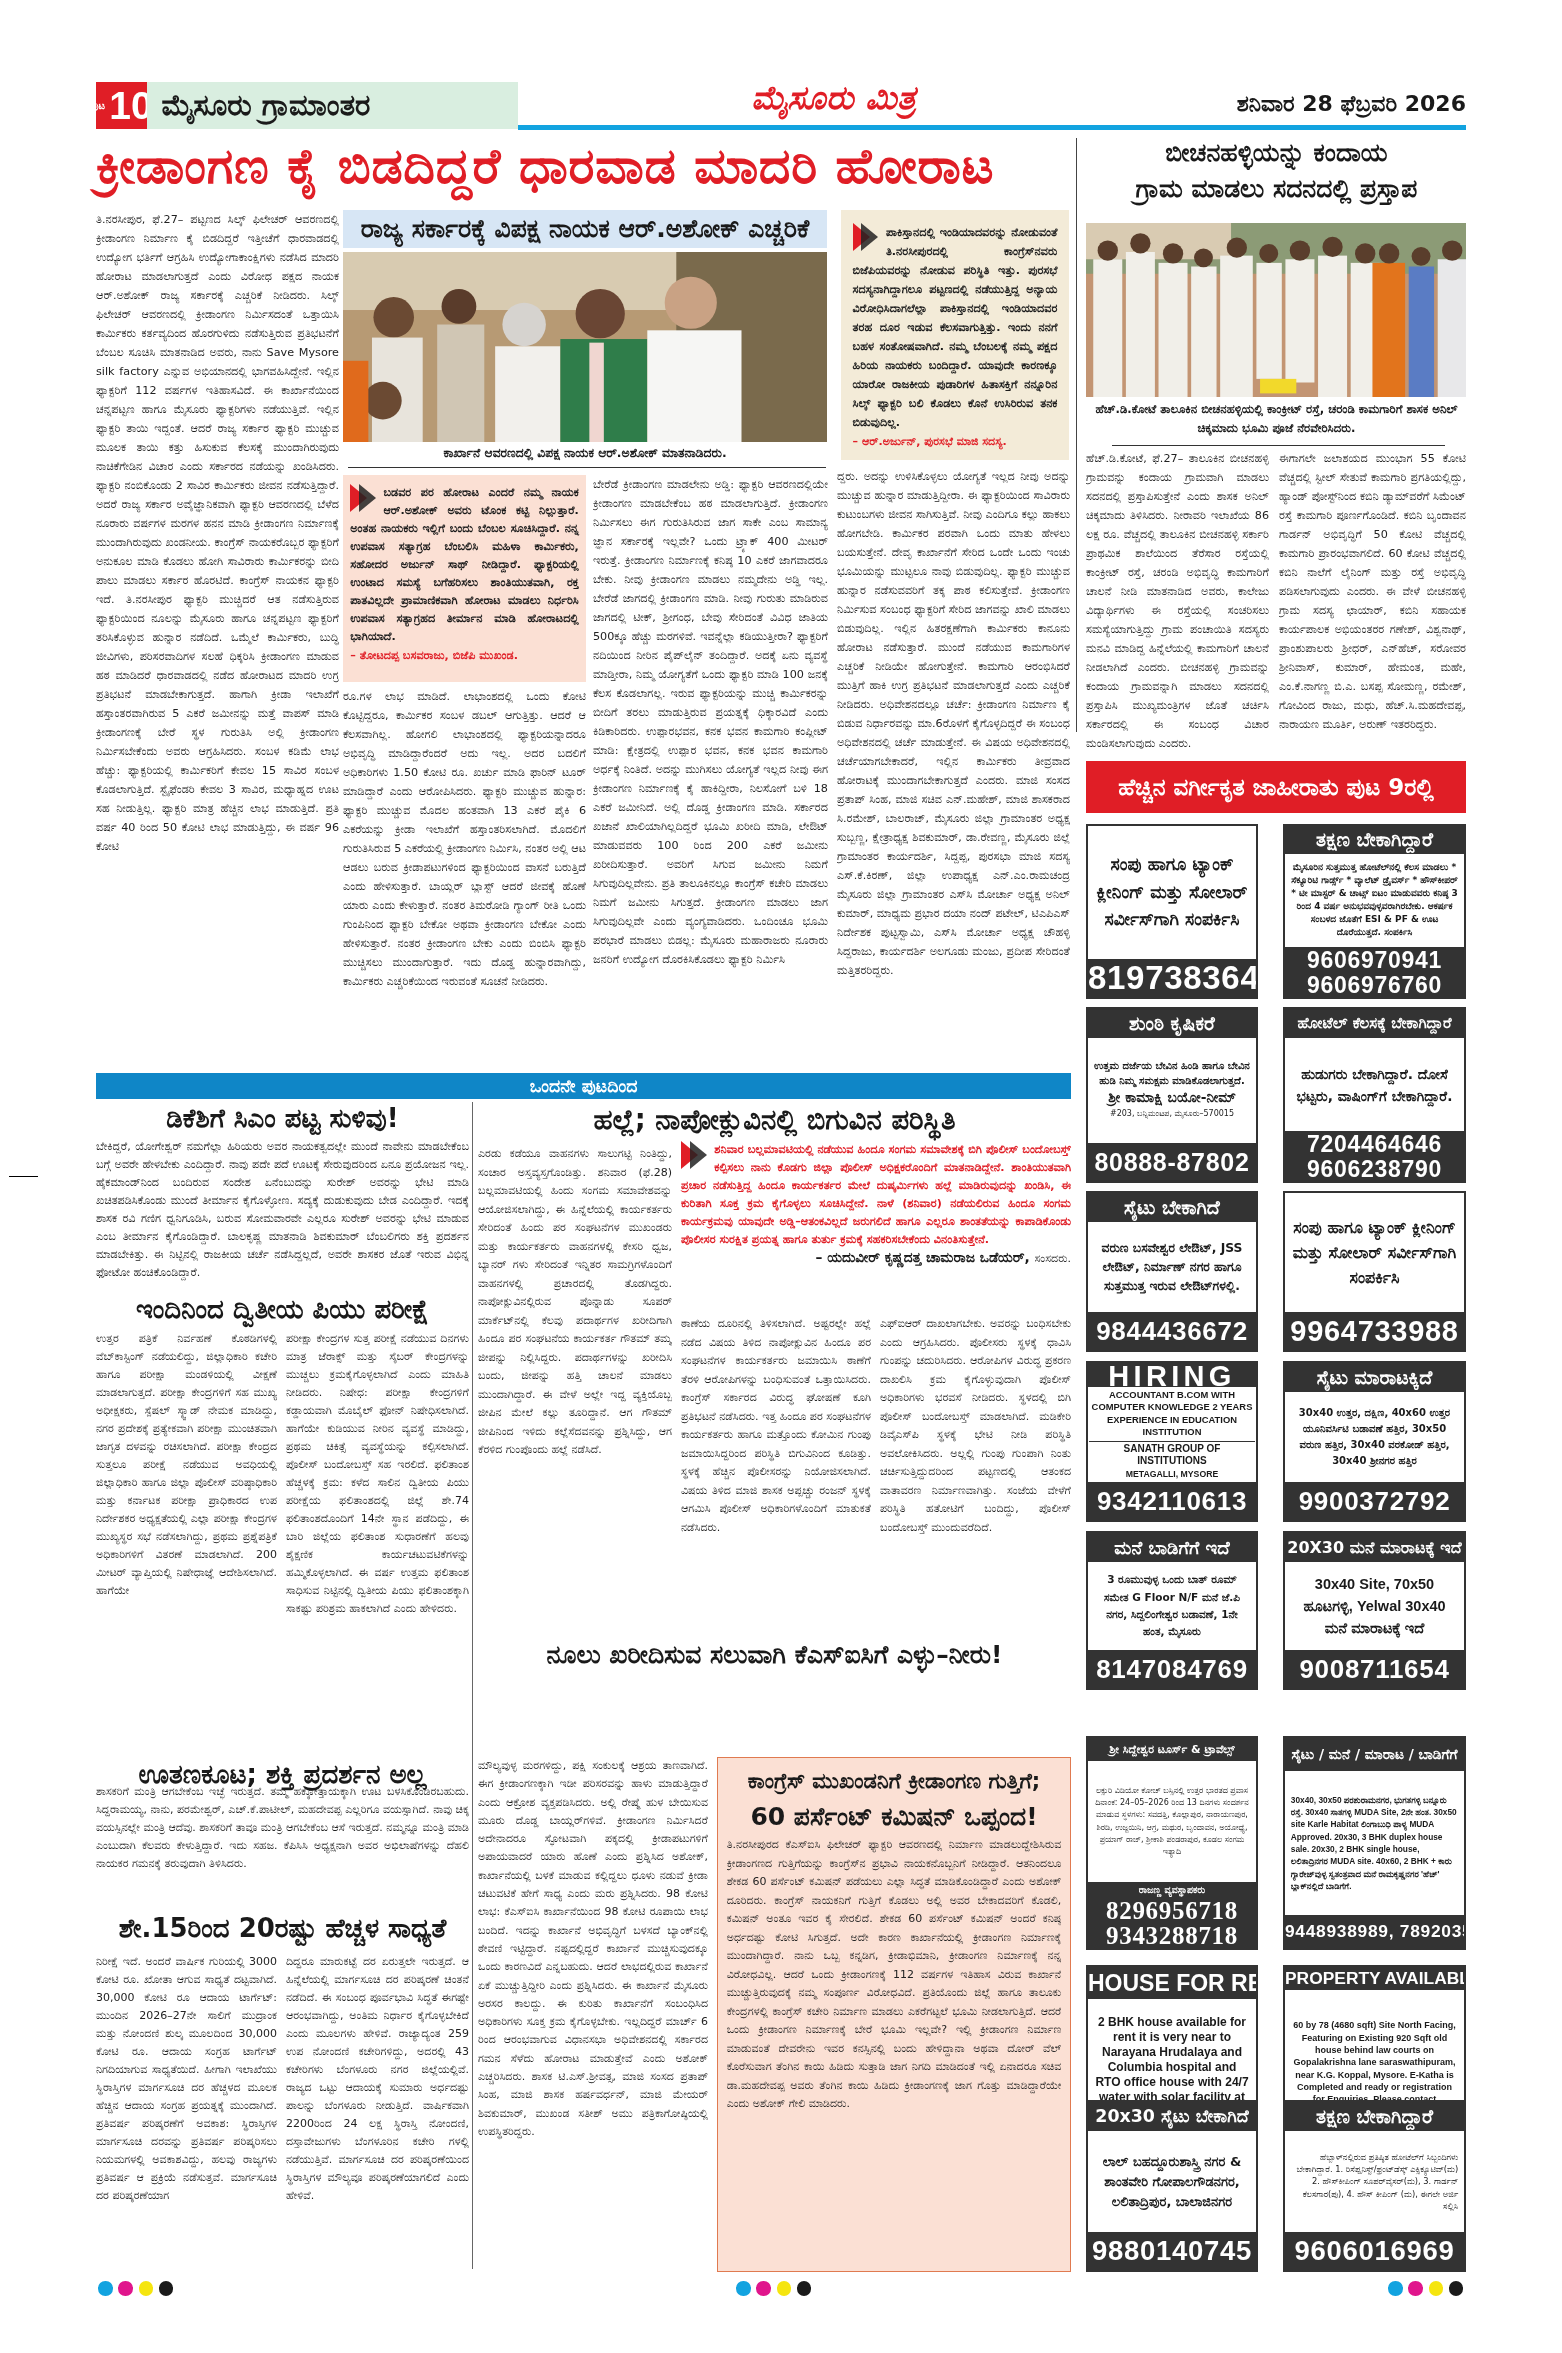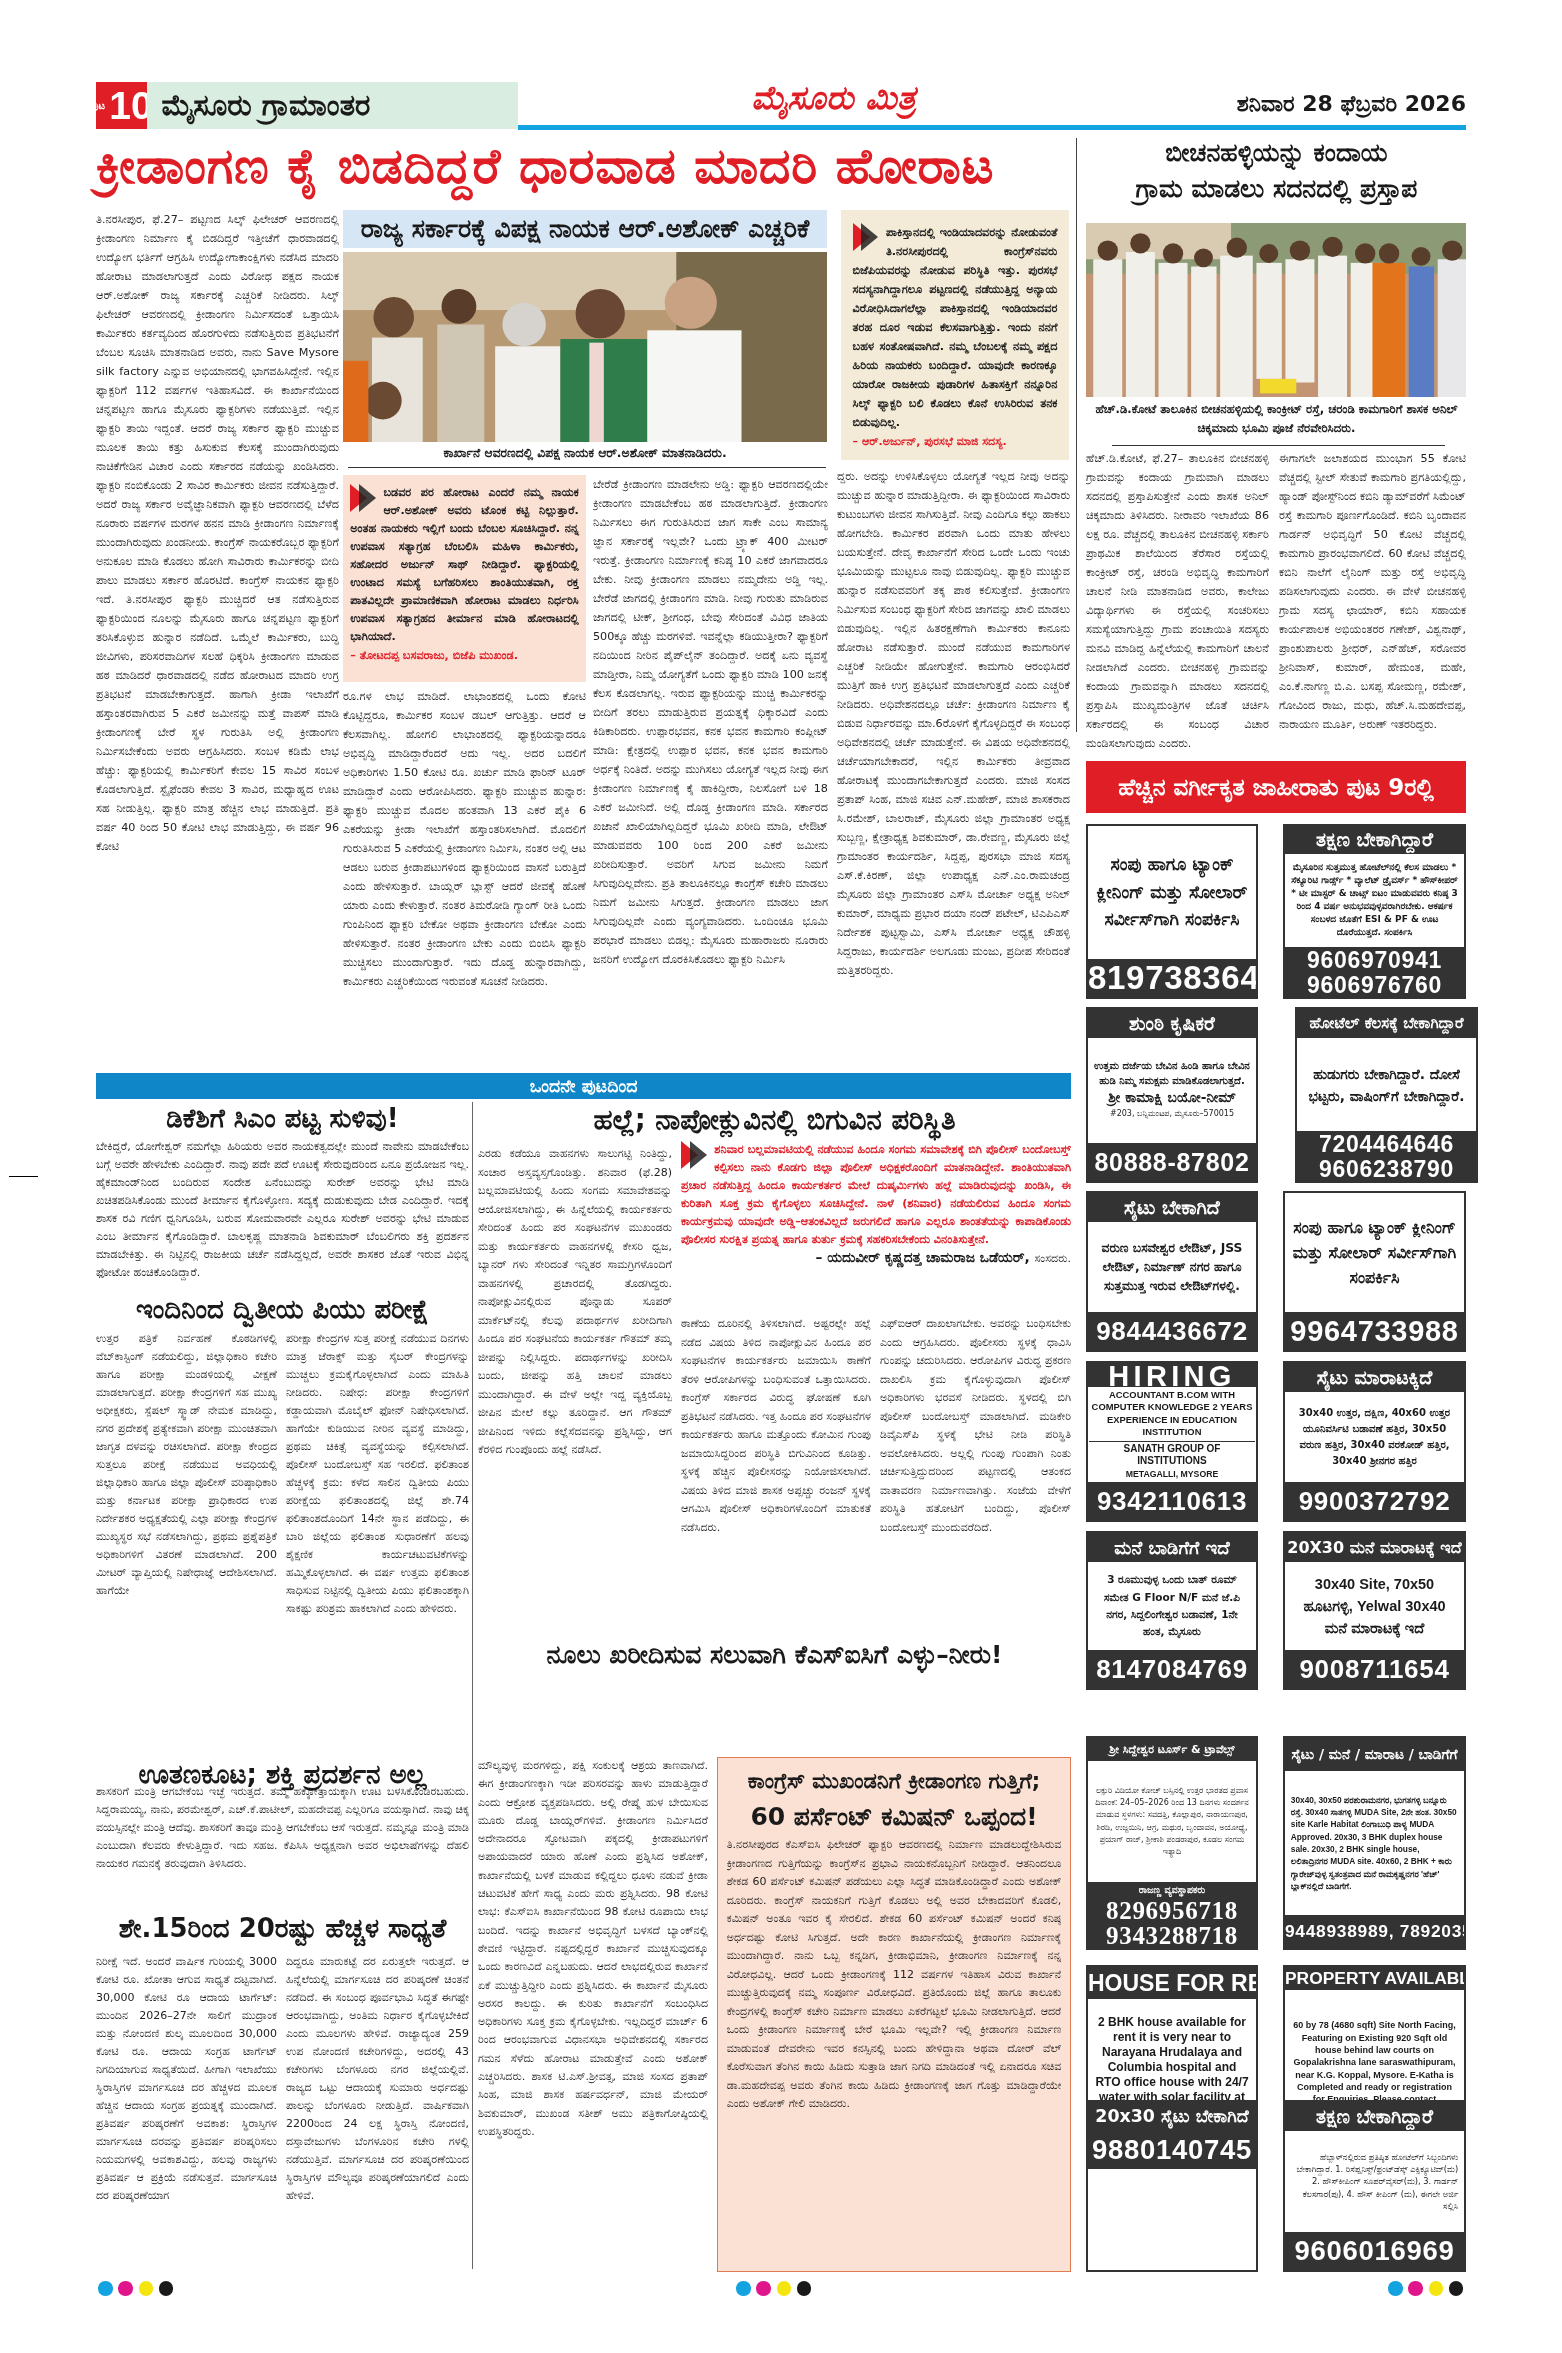--- a/index.html
+++ b/index.html
@@ -206,21 +206,21 @@
 
 <div class="abs ad" style="left:1086px;top:1007px;width:172px;height:176px;">
   <div class="ad-title" style="font-size:19px;line-height:29px;">ಶುಂಠಿ ಕೃಷಿಕರೆ</div>
   <div class="ad-body" style="font-size:10px;line-height:14.5px;padding:1.4px 2.9px;">
     <span>ಉತ್ತಮ ದರ್ಜೆಯ ಬೇವಿನ ಹಿಂಡಿ ಹಾಗೂ ಬೇವಿನ ಹುಡಿ ನಿಮ್ಮ ಸಮಕ್ಷಮ ಮಾಡಿಕೊಡಲಾಗುತ್ತದೆ.</span>
     <span style="font-size:13.8px;line-height:19px;">ಶ್ರೀ ಕಾಮಾಕ್ಷಿ ಬಯೋ-ನೀಮ್</span>
     <span style="font-size:8px;font-weight:normal;">#203, ಬನ್ನಿಮಂಟಪ, ಮೈಸೂರು–570015</span>
   </div>
   <div class="ad-phone sm">80888-87802</div>
 </div>
-<div class="abs ad" style="left:1283px;top:1007px;width:183px;height:176px;margin-left:12px;">
+<div class="abs ad" style="left:1283px;top:1007px;width:183px;height:176px;">
   <div class="ad-title" style="font-size:15px;line-height:29px;">ಹೋಟೆಲ್ ಕೆಲಸಕ್ಕೆ ಬೇಕಾಗಿದ್ದಾರೆ</div>
   <div class="ad-body" style="font-size:13.8px;line-height:22px;">ಹುಡುಗರು ಬೇಕಾಗಿದ್ದಾರೆ. ದೋಸೆ ಭಟ್ಟರು, ವಾಷಿಂಗ್‌ಗೆ ಬೇಕಾಗಿದ್ದಾರೆ.</div>
   <div class="ad-phone two" style="font-size:23px;line-height:22px;">7204464646</div>
   <div class="ad-phone two" style="font-size:23px;line-height:22px;">9606238790</div>
 </div>
 
 <div class="abs ad" style="left:1086px;top:1191px;width:172px;height:161px;">
   <div class="ad-title" style="font-size:19px;line-height:29px;">ಸೈಟು ಬೇಕಾಗಿದೆ</div>
   <div class="ad-body" style="font-size:12.3px;line-height:19px;">ವರುಣ ಬಸವೇಶ್ವರ ಲೇಔಟ್, JSS ಲೇಔಟ್, ನಿರ್ಮಾಣ್ ನಗರ ಹಾಗೂ ಸುತ್ತಮುತ್ತ ಇರುವ ಲೇಔಟ್‌ಗಳಲ್ಲಿ.</div>
   <div class="ad-phone sm" style="font-size:26px;">9844436672</div>
@@ -275,20 +275,21 @@
   <div class="ad-phone" style="font-size:29px;">94498 50220</div>
 </div>
 <div class="abs ad" style="left:1283px;top:1965px;width:183px;height:210px;">
   <div class="ad-title en-title" style="font-size:17.4px !important;line-height:23px !important;">PROPERTY AVAILABLE</div>
   <div class="ad-body en" style="font-size:9px;line-height:12.3px;">60 by 78 (4680 sqft) Site North Facing, Featuring on Existing 920 Sqft old house behind law courts on Gopalakrishna lane saraswathipuram, near K.G. Koppal, Mysore. E-Katha is Completed and ready or registration for Enquiries, Please contact</div>
   <div class="ad-phone" style="font-size:29px;">7411739267</div>
 </div>
 
 <div class="abs ad" style="left:1086px;top:2100px;width:172px;height:172px;margin-top:0;">
   <div class="ad-title" style="font-size:17.4px;line-height:29px;">20x30 ಸೈಟು ಬೇಕಾಗಿದೆ</div>
+  <div class="ad-body" style="font-size:13px;line-height:20px;">ಲಾಲ್ ಬಹದ್ದೂರುಶಾಸ್ತ್ರಿ ನಗರ &amp; ಶಾಂತವೇರಿ ಗೋಪಾಲಗೌಡನಗರ, ಲಲಿತಾದ್ರಿಪುರ, ಬಾಲಾಜಿನಗರ</div>
   <div class="ad-phone sm" style="font-size:27.5px;">9880140745</div>
 </div>
 <div class="abs ad" style="left:1283px;top:2100px;width:183px;height:172px;">
   <div class="ad-title" style="font-size:19px;line-height:29px;">ತಕ್ಷಣ ಬೇಕಾಗಿದ್ದಾರೆ</div>
   <div class="ad-body" style="font-size:8.3px;line-height:12.3px;font-weight:normal;text-align:right;">ಹೆಬ್ಬಾಳ್‌ನಲ್ಲಿರುವ ಪ್ರತಿಷ್ಠಿತ ಹೋಟೆಲ್‌ಗೆ ಸಿಬ್ಬಂದಿಗಳು ಬೇಕಾಗಿದ್ದಾರೆ. 1. ರಿಸೆಪ್ಷನಿಸ್ಟ್/ಫ್ರಂಟ್‌ಡೆಸ್ಕ್ ಎಕ್ಸಿಕ್ಯೂಟಿವ್(ಮ) 2. ಹೌಸ್‌ಕೀಪಿಂಗ್ ಸೂಪರ್‌ವೈಸರ್(ಮ), 3. ಗಾರ್ಡನ್ ಕೆಲಸಗಾರ(ಪು), 4. ಹೌಸ್ ಕೀಪಿಂಗ್ (ಮ), ಈಗಲೇ ಅರ್ಜಿ ಸಲ್ಲಿಸಿ</div>
   <div class="ad-phone sm" style="font-size:27.5px;">9606016969</div>
 </div>
 
 <div class="abs dots" style="left:98px;top:2281px;">
   <span class="dot" style="background:#12a3e0"></span>

